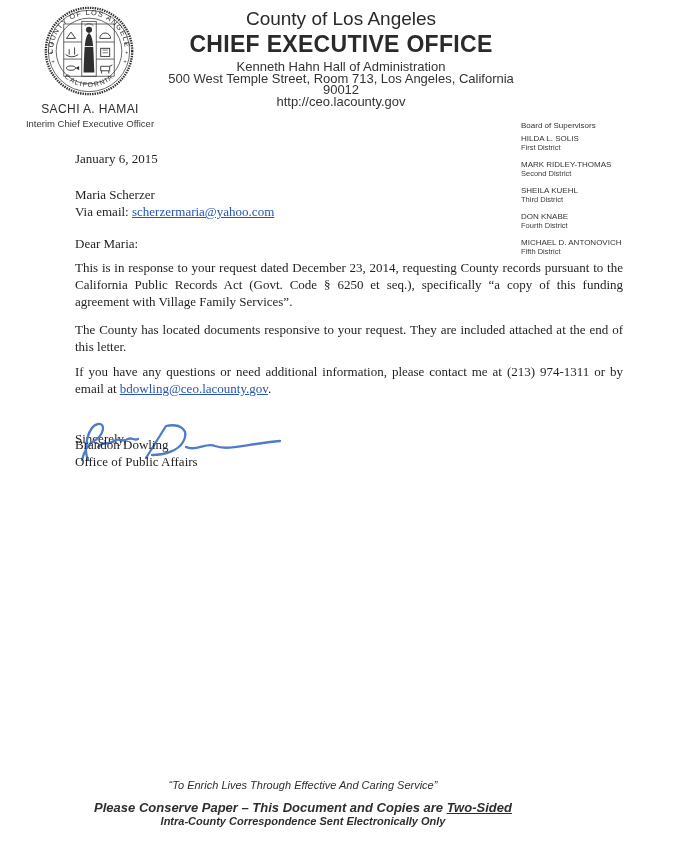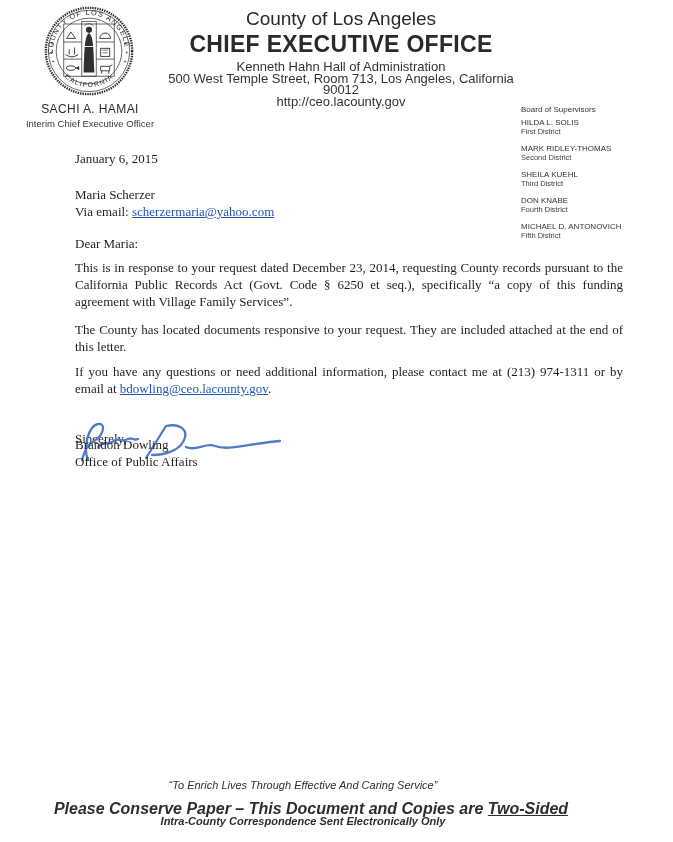--- a/index.html
+++ b/index.html
@@ -11,36 +11,36 @@
   .seal{position:absolute;left:44px;top:6px;width:90px;height:90px;}
   .officer{position:absolute;left:9px;top:102px;width:162px;text-align:center;
     font-family:"Liberation Sans", sans-serif;color:#2c2c2c;}
   .officer .name{font-size:12px;letter-spacing:.4px;}
   .officer .title{font-size:9.5px;margin-top:2px;color:#3a3a3a;}
   .head-center{position:absolute;left:168px;top:8px;width:346px;text-align:center;
     font-family:"Liberation Sans", sans-serif;color:#2a2a2a;}
   .head-center .county{font-size:19px;}
   .head-center .office{font-size:23px;font-weight:bold;letter-spacing:.3px;margin-top:1px;}
   .head-center .sub{font-size:13px;line-height:11.5px;margin-top:3px;color:#333;}
-  .board{position:absolute;left:521px;top:105px;width:145px;
+  .board{position:absolute;left:521px;top:121px;width:145px;
     font-family:"Liberation Sans", sans-serif;color:#333;}
   .board .bh{font-size:8px;margin-bottom:4px;}
   .board .member{margin-bottom:8px;}
   .board .mname{font-size:8px;line-height:9px;}
   .board .mdist{font-size:7.5px;line-height:9px;color:#3d3d3d;}
   
   .lb{position:absolute;left:75px;width:548px;font-size:13px;line-height:17px;}
   .just{text-align:justify;}
   a.doclink{color:#2356b5;text-decoration:underline;cursor:pointer;}
   .sig{position:absolute;left:68px;top:414px;width:235px;height:55px;}
   
   .footer{position:absolute;left:0;width:606px;text-align:center;
     font-family:"Liberation Sans", sans-serif;color:#2e2e2e;}
   .motto{top:779px;font-style:italic;font-size:11px;}
-  .conserve{top:800px;font-style:italic;font-weight:bold;font-size:16px;padding-left:8px;}
+  .conserve{top:800px;font-style:italic;font-weight:bold;font-size:13px;}
   .conserve2{top:815px;font-style:italic;font-weight:bold;font-size:11px;}
   .u{text-decoration:underline;}
 </style>
 </head>
 <body>
 
 <div class="page">
 
   <svg class="seal" viewBox="0 0 100 100">
     <g stroke="#2f2f2f" fill="none">

